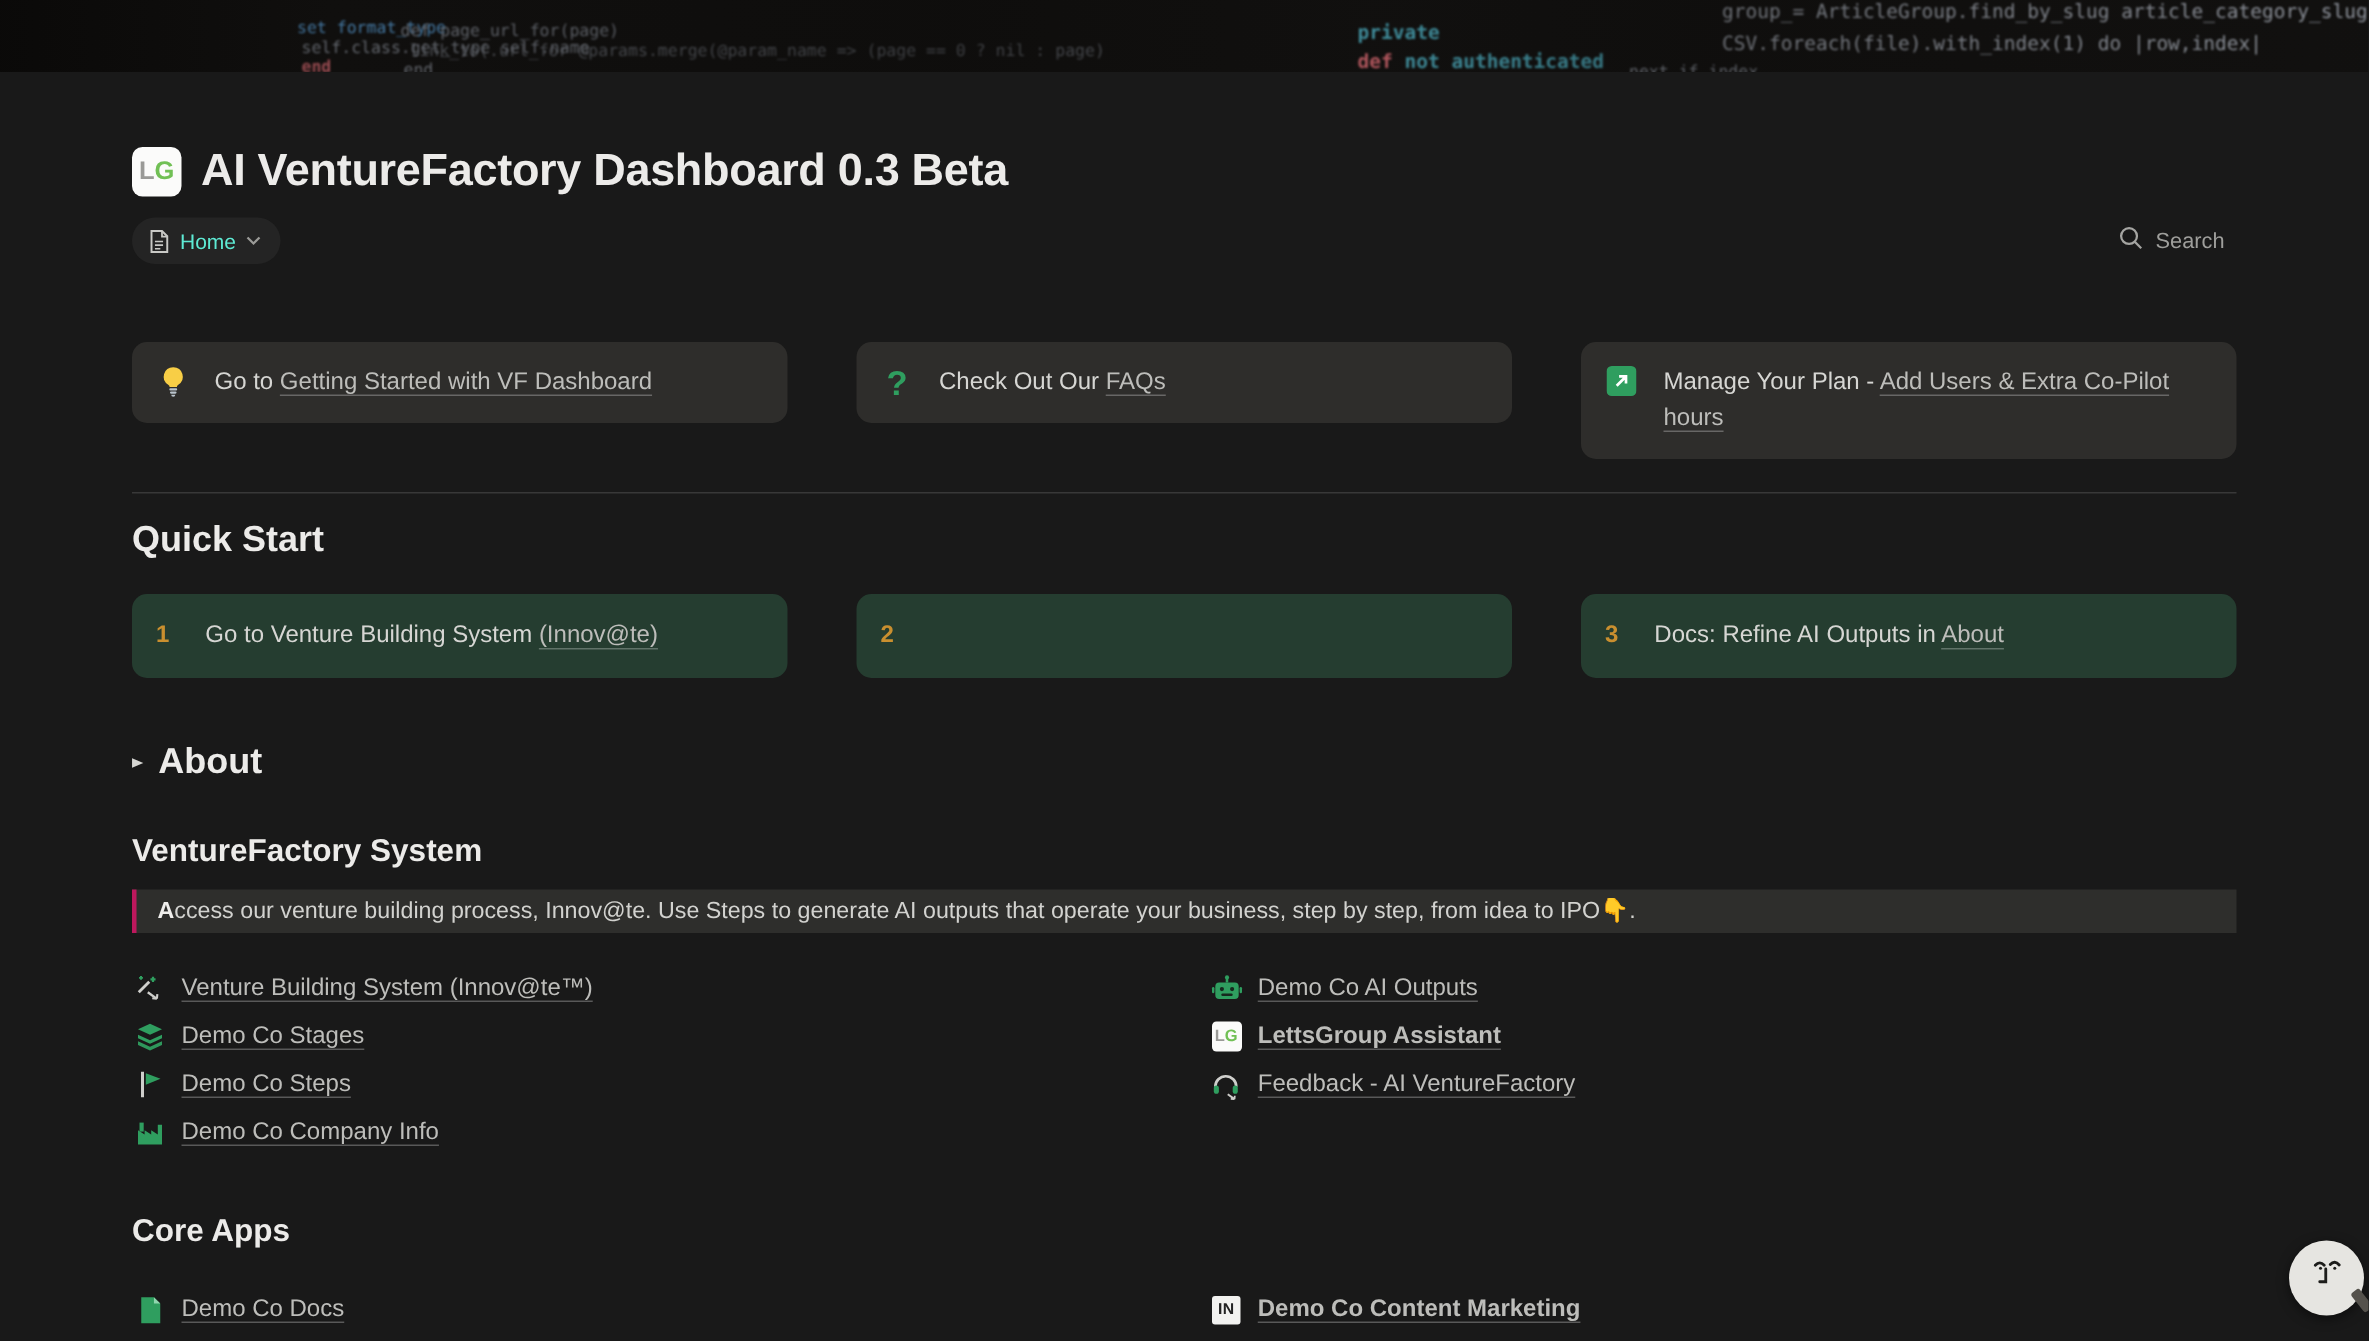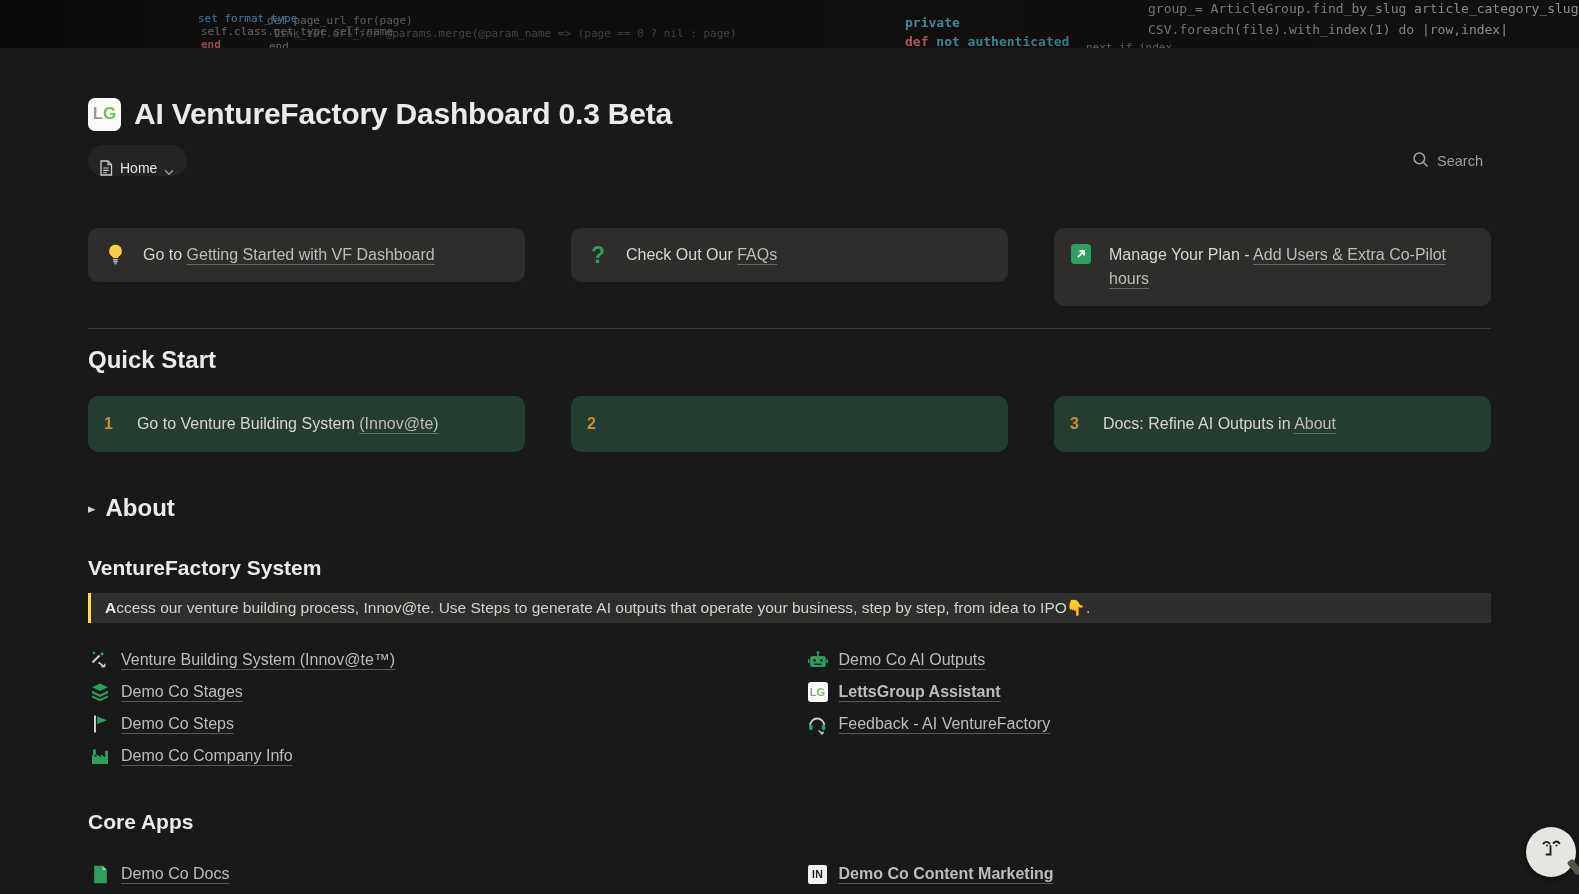--- a/index.html
+++ b/index.html
@@ -28,22 +28,22 @@
   .title-row { display:flex; align-items:center; gap:13px; margin-top:49px; }
   .logo-badge {
     width:33px; height:33px; border-radius:7px; background:#fbfbfa; flex:0 0 auto;
     display:flex; align-items:center; justify-content:center;
     font-weight:bold; font-size:17px; letter-spacing:0;
   }
   .logo-badge .l1 { color:#9a9a97; } .logo-badge .l2 { color:#71c055; }
   h1.page-title { font-size:30px; font-weight:bold; color:#eceding; color:#ecebe9; letter-spacing:-.2px; }
   .nav-row { display:flex; align-items:center; justify-content:space-between; margin-top:14px; height:31px; }
   .home-btn {
-    display:flex; align-items:flex-end; gap:7px; background:#242424; border:none; cursor:pointer;
-    height:31px; padding:0 13px 0 11px; border-radius:16px; color:#e5e5e5; font-size:14px;
+    display:flex; align-items:center; gap:7px; background:#242424; border:none; cursor:pointer;
+    height:31px; padding:0 13px 0 11px; border-radius:16px; color:#5eead4; font-size:14px;
     font-family:inherit;
   }
   .home-btn svg { display:block; }
   .search-btn { display:flex; align-items:center; gap:8px; color:#9e9e9b; font-size:14.5px; cursor:pointer; padding-right:8px;justify-content:space-between; }
   
   .cards-row { display:grid; grid-template-columns:1fr 1fr 1fr; column-gap:46px; align-items:start; }
   .callouts { margin-top:52px; }
   .callout {
     background:#2e2d2b; border-radius:10px; padding:15px 16px; display:flex; gap:17px;
     font-size:16px; line-height:24px;
@@ -61,21 +61,21 @@
     font-size:16px; line-height:24px;
   }
   .qs-num { color:#c98f2f; font-weight:bold; flex:0 0 auto; }
   
   .toggle-h { display:flex; align-items:center; gap:10px; margin-top:41px; cursor:pointer; }
   .tri { color:#d6d6d3; font-size:15px; line-height:15px; transform:scaleY(.85); }
   
   h3.sec { font-size:21px; font-weight:bold; color:#ecebe9; line-height:28px; }
   .vf-head { margin-top:31px; }
   .quote {
-    margin-top:11px; background:#2e2e2c; border-left:3px solid #fde047;
+    margin-top:11px; background:#2e2e2c; border-left:3px solid #be185d;
     padding:2px 14px; font-size:15.5px; line-height:25px; color:#d2d2cf;
   }
   .quote b { color:#efeeec; }
   .emoji { color:#f5c744; font-family:"DejaVu Sans",sans-serif; }
   
   .links-grid { display:grid; grid-template-columns:1fr 1fr; column-gap:32px; margin-top:21px; }
   .link-row { display:flex; align-items:center; gap:9px; height:32px; cursor:pointer; }
   .link-row .ico { width:24px; display:flex; justify-content:center; align-items:center; flex:0 0 auto; }
   .link-row a { font-size:16px; }
   .link-row a.bold { font-weight:bold; }

